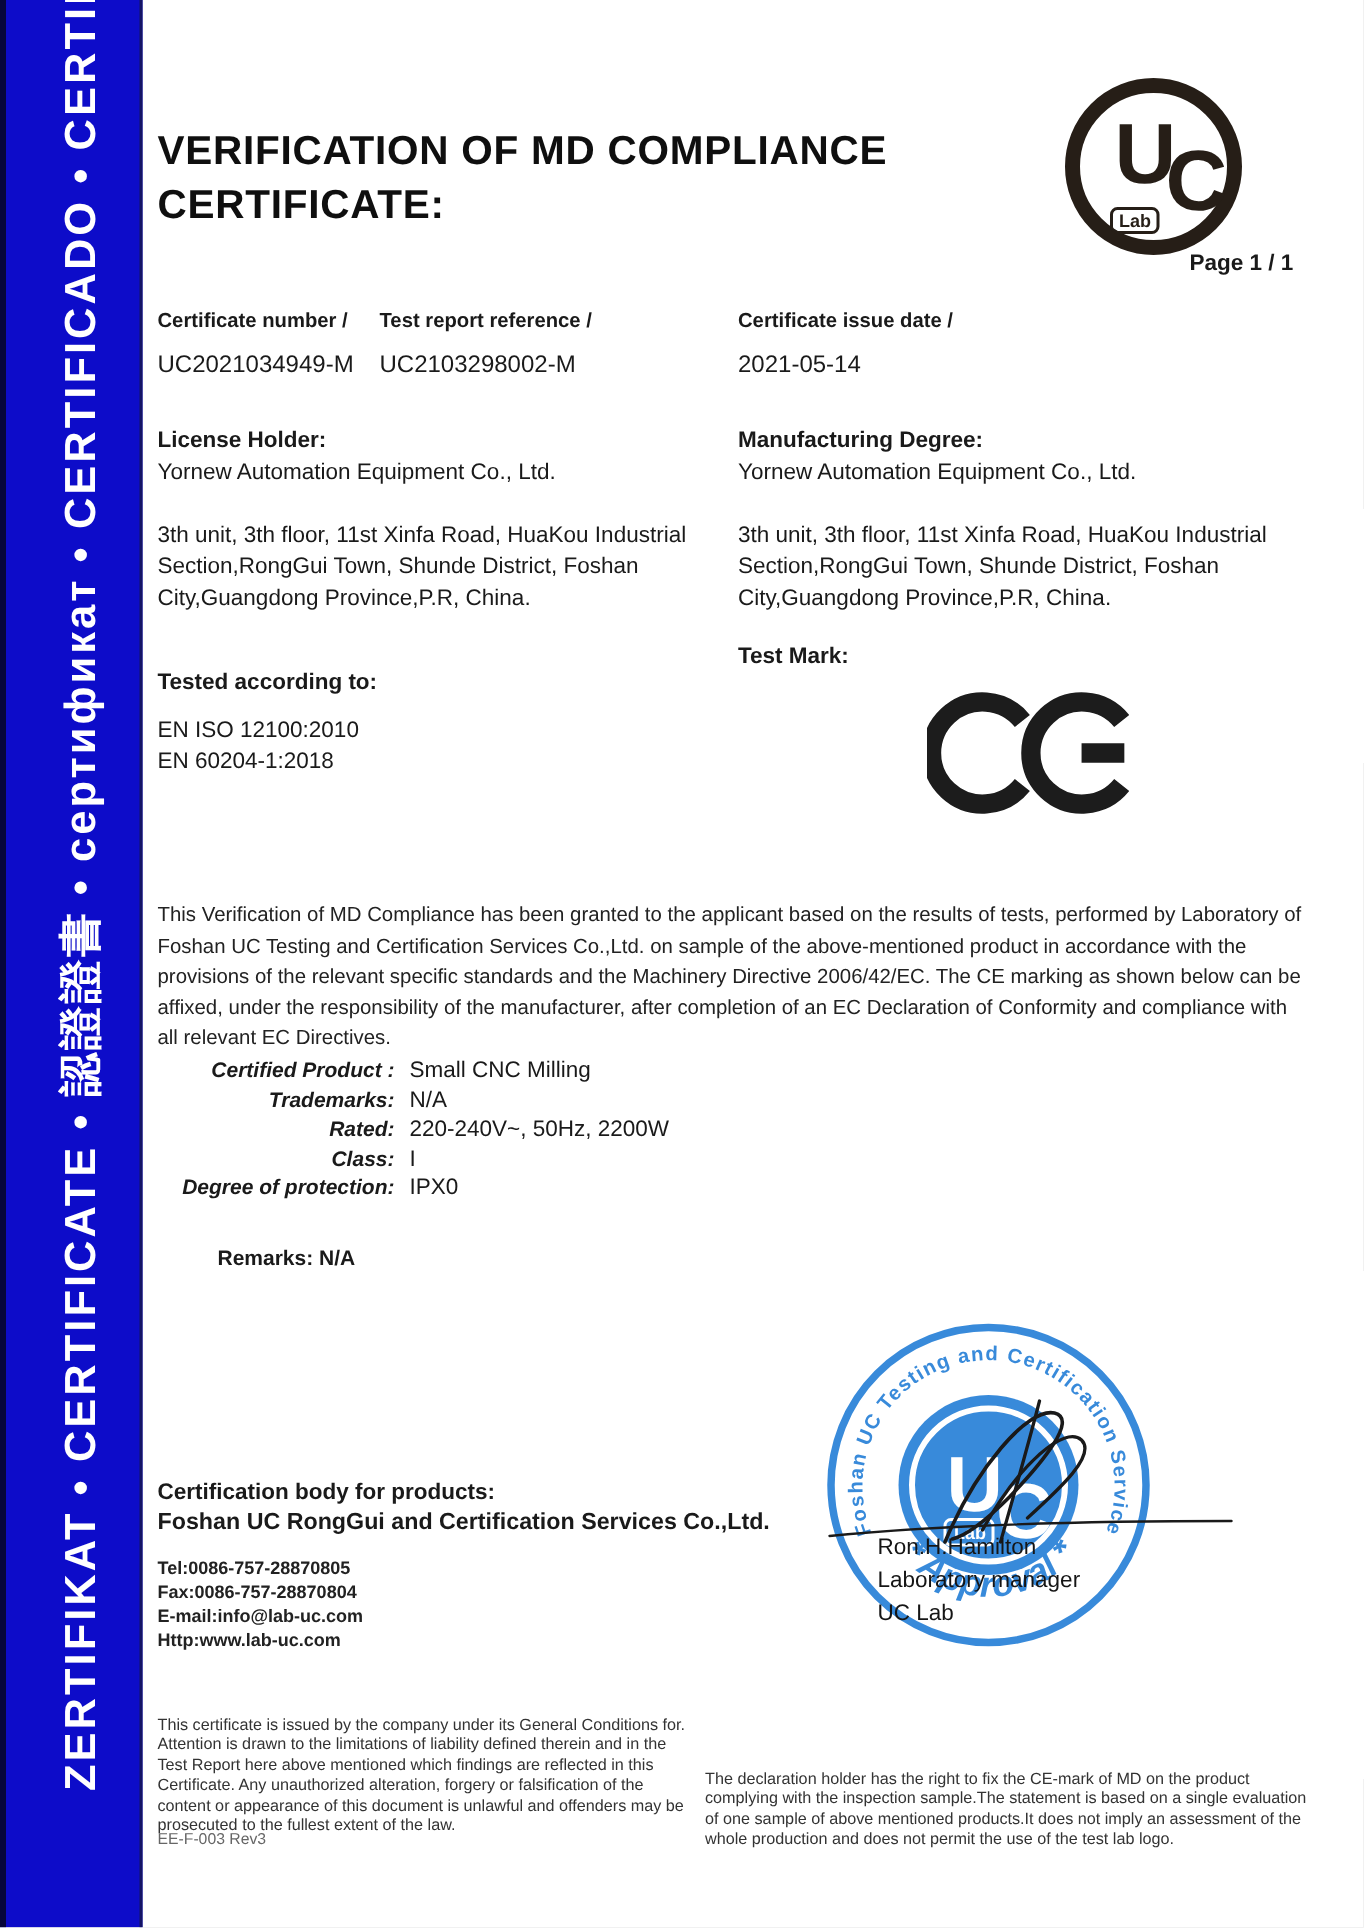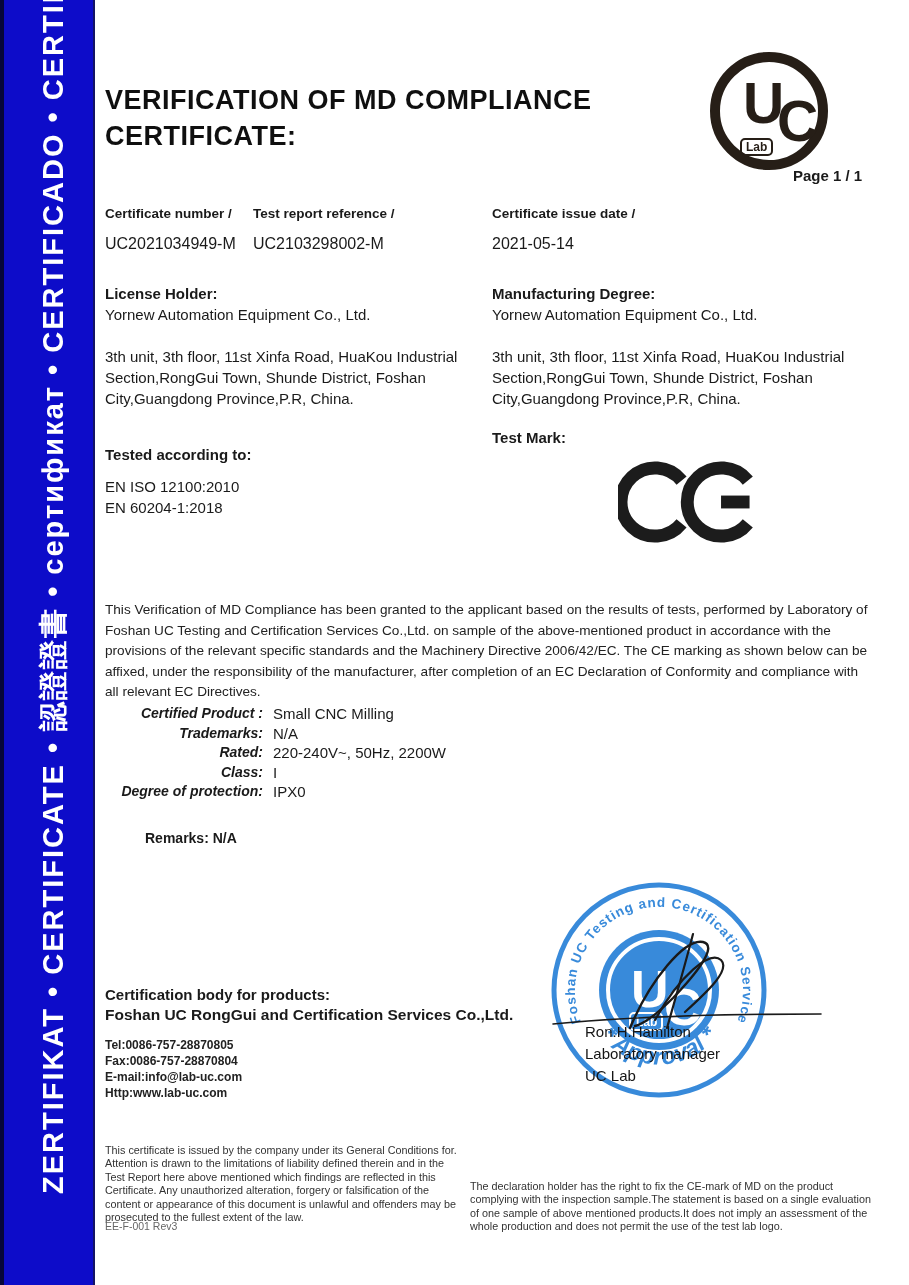--- a/index.html
+++ b/index.html
@@ -166,15 +166,15 @@
 
   <div class="abs" style="left:105px; top:1037px;">
     <div class="contact-line">Tel:0086-757-28870805</div>
     <div class="contact-line">Fax:0086-757-28870804</div>
     <div class="contact-line">E-mail:info@lab-uc.com</div>
     <div class="contact-line">Http:www.lab-uc.com</div>
   </div>
 
   <div class="abs footnote" style="left:105px; top:1144px; width:360px;">This certificate is issued by the company under its General Conditions for. Attention is drawn to the limitations of liability defined therein and in the Test Report here above mentioned which findings are reflected in this Certificate. Any unauthorized alteration, forgery or falsification of the content or appearance of this document is unlawful and offenders may be prosecuted to the fullest extent of the law.</div>
   <div class="abs footnote" style="left:470px; top:1144px; width:402px;margin-top:36px;">The declaration holder has the right to fix the CE-mark of MD on the product complying with the inspection sample.The statement is based on a single evaluation of one sample of above mentioned products.It does not imply an assessment of the whole production and does not permit the use of the test lab logo.</div>
-  <div class="abs doc-ref" style="left:105px; top:1220px;">EE-F-001 Rev3</div>
+  <div class="abs doc-ref" style="left:105px; top:1220px;">EE-F-003 Rev3</div>
 
 </div>
 
 </body></html>

